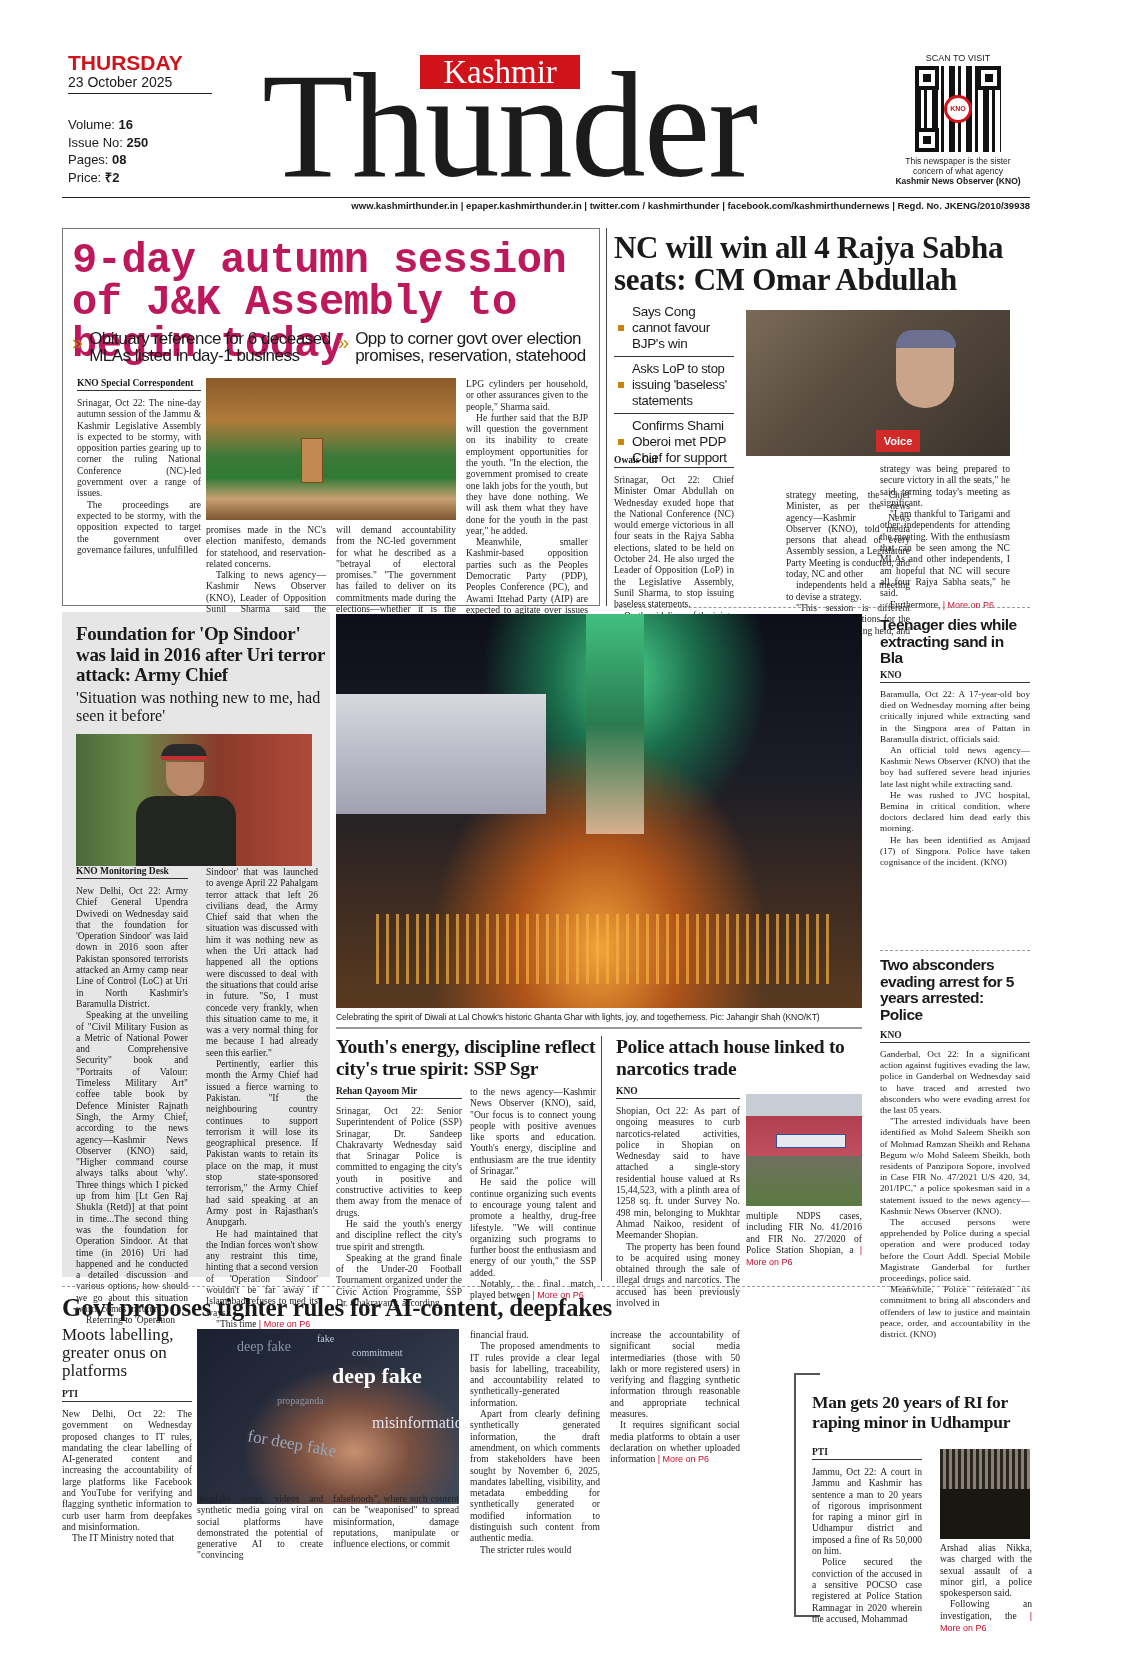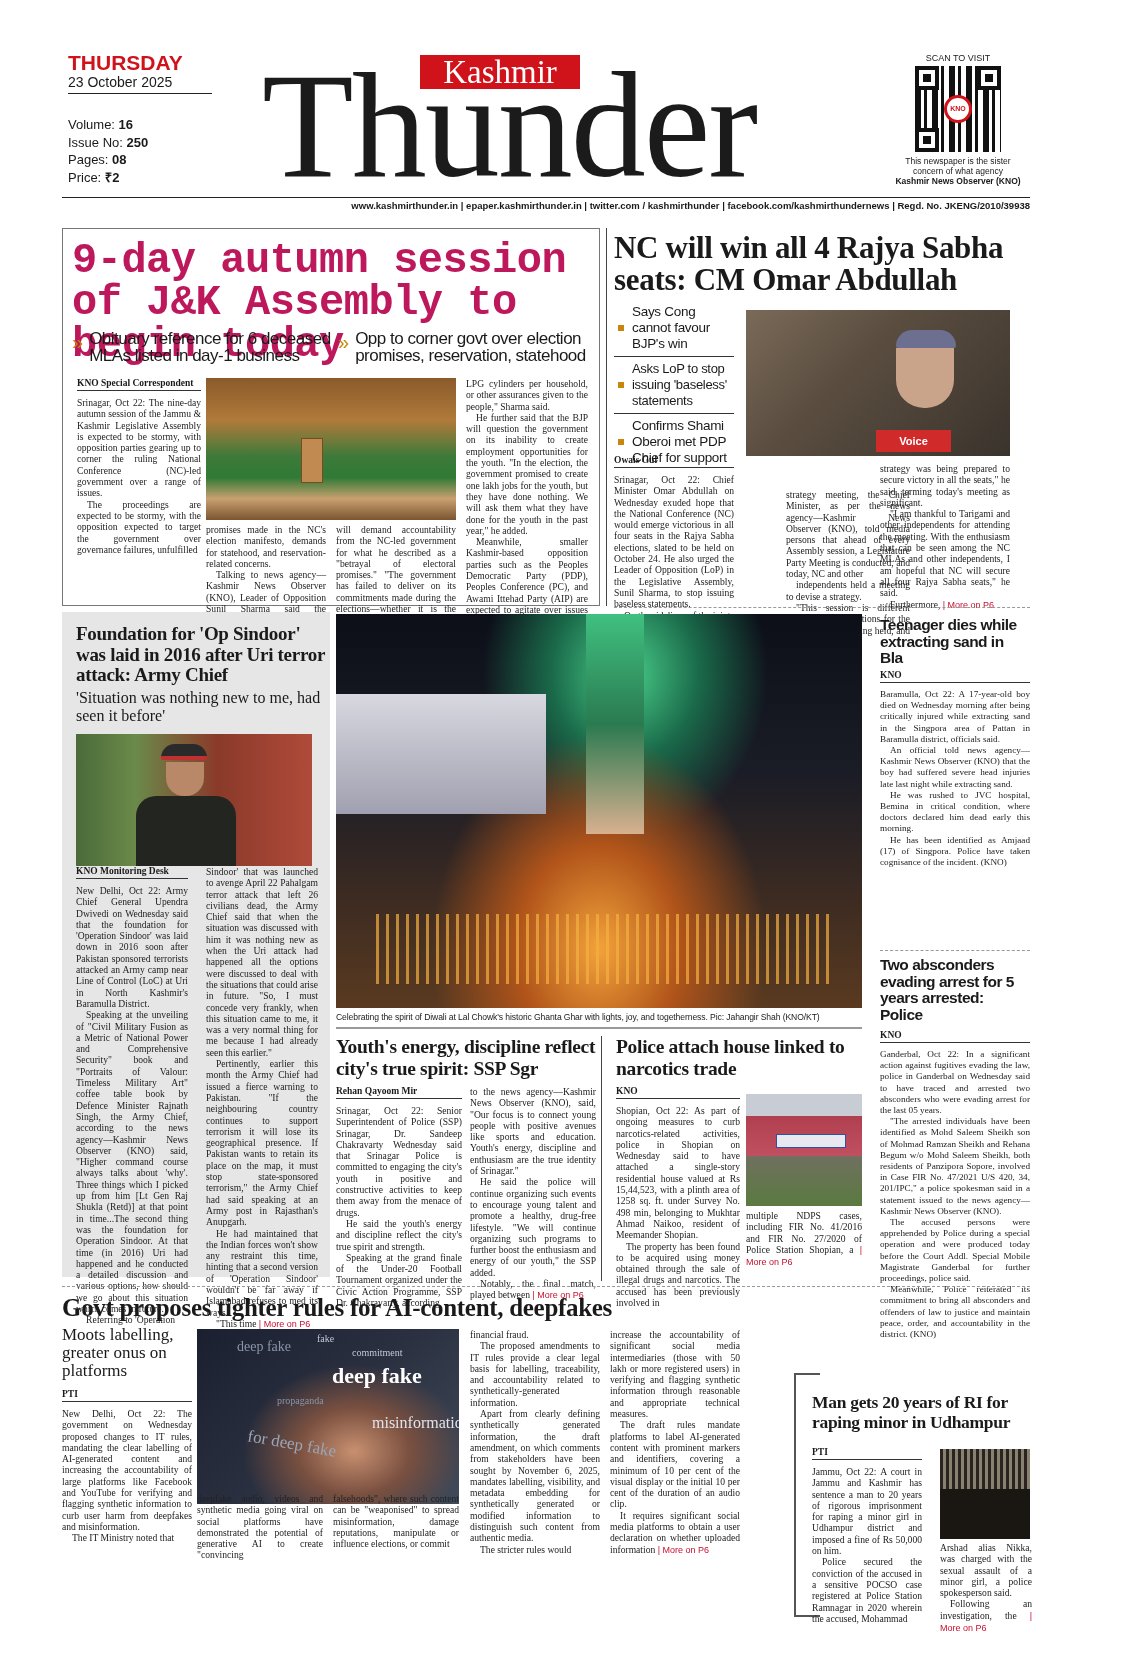--- a/index.html
+++ b/index.html
@@ -107,21 +107,21 @@
     <span style="font-size:13px;line-height:16px;letter-spacing:-0.3px;">Asks LoP to stop issuing 'baseless' statements</span>
   </div>
   <div style="display:flex;align-items:center;padding:4px 0;">
     <span style="width:6px;height:6px;background:#c8860d;margin:0 8px 0 4px;flex:none;"></span>
     <span style="font-size:13.5px;line-height:16px;letter-spacing:-0.3px;">Confirms Shami Oberoi met PDP Chief for support</span>
   </div>
 </div>
 <div class="abs photo" style="left:746px;top:310px;width:264px;height:146px;background:linear-gradient(135deg,#7a6a58 0%,#5a4d40 40%,#3a332c 100%);">
   <div style="position:absolute;left:150px;top:20px;width:60px;height:18px;border-radius:30px 30px 4px 4px;background:#6d6f90;"></div>
   <div style="position:absolute;left:150px;top:38px;width:58px;height:60px;border-radius:0 0 28px 28px;background:#c9a48a;"></div>
-  <div style="position:absolute;left:130px;top:120px;width:75px;height:22px;background:#d02a2a;color:#fff;font-size:11px;font-weight:bold;text-align:center;line-height:22px;font-family:'Liberation Sans',sans-serif;">Voice</div>
+  <div style="position:absolute;left:130px;top:120px;width:44px;height:22px;background:#d02a2a;color:#fff;font-size:11px;font-weight:bold;text-align:center;line-height:22px;font-family:'Liberation Sans',sans-serif;">Voice</div>
 </div>
 <div class="abs" style="left:614px;top:455px;width:120px;">
   <div class="byline">Owais Gul</div>
   <div class="body-text">
     <p>Srinagar, Oct 22: Chief Minister Omar Abdullah on Wednesday exuded hope that the National Conference (NC) would emerge victorious in all four seats in the Rajya Sabha elections, slated to be held on October 24. He also urged the Leader of Opposition (LoP) in the Legislative Assembly, Sunil Sharma, to stop issuing baseless statements.</p>
     <p>On the sidelines of the joint</p>
   </div>
 </div>
 <div class="abs body-text" style="left:746px;top:489px;width:124px;margin-left:40px;">
   <p>strategy meeting, the Chief Minister, as per the news agency—Kashmir News Observer (KNO), told media persons that ahead of every Assembly session, a Legislature Party Meeting is conducted, and today, NC and other</p>
@@ -249,21 +249,20 @@
   <p style="text-indent:0;">falsehoods", where such content can be "weaponised" to spread misinformation, damage reputations, manipulate or influence elections, or commit</p>
 </div>
 <div class="abs body-text" style="left:470px;top:1329px;width:130px;">
   <p style="text-indent:0;">financial fraud.</p>
   <p>The proposed amendments to IT rules provide a clear legal basis for labelling, traceability, and accountability related to synthetically-generated information.</p>
   <p>Apart from clearly defining synthetically generated information, the draft amendment, on which comments from stakeholders have been sought by November 6, 2025, mandates labelling, visibility, and metadata embedding for synthetically generated or modified information to distinguish such content from authentic media.</p>
   <p>The stricter rules would</p>
 </div>
 <div class="abs body-text" style="left:610px;top:1329px;width:130px;">
   <p style="text-indent:0;">increase the accountability of significant social media intermediaries (those with 50 lakh or more registered users) in verifying and flagging synthetic information through reasonable and appropriate technical measures.</p>
-  <p>The draft rules mandate platforms to label AI-generated content with prominent markers and identifiers, covering a minimum of 10 per cent of the visual display or the initial 10 per cent of the duration of an audio clip.</p>
   <p><span>It requires significant social media platforms to obtain a user declaration on whether uploaded information</span> <span class="more">| More on P6</span></p>
 </div>
 
 <div class="abs" style="left:794px;top:1373px;"></div>
 <div class="abs" style="left:794px;top:1373px;width:26px;height:2px;background:#555;"></div>
 <div class="abs" style="left:794px;top:1373px;width:2px;height:244px;background:#555;"></div>
 <div class="abs" style="left:794px;top:1615px;width:26px;height:2px;background:#555;"></div>
 <div class="abs hdl-serif" style="left:812px;top:1392px;width:220px;font-size:17.5px;line-height:20px;">Man gets 20 years of RI for raping minor in Udhampur</div>
 <div class="abs" style="left:812px;top:1447px;width:110px;">
   <div class="byline">PTI</div>

